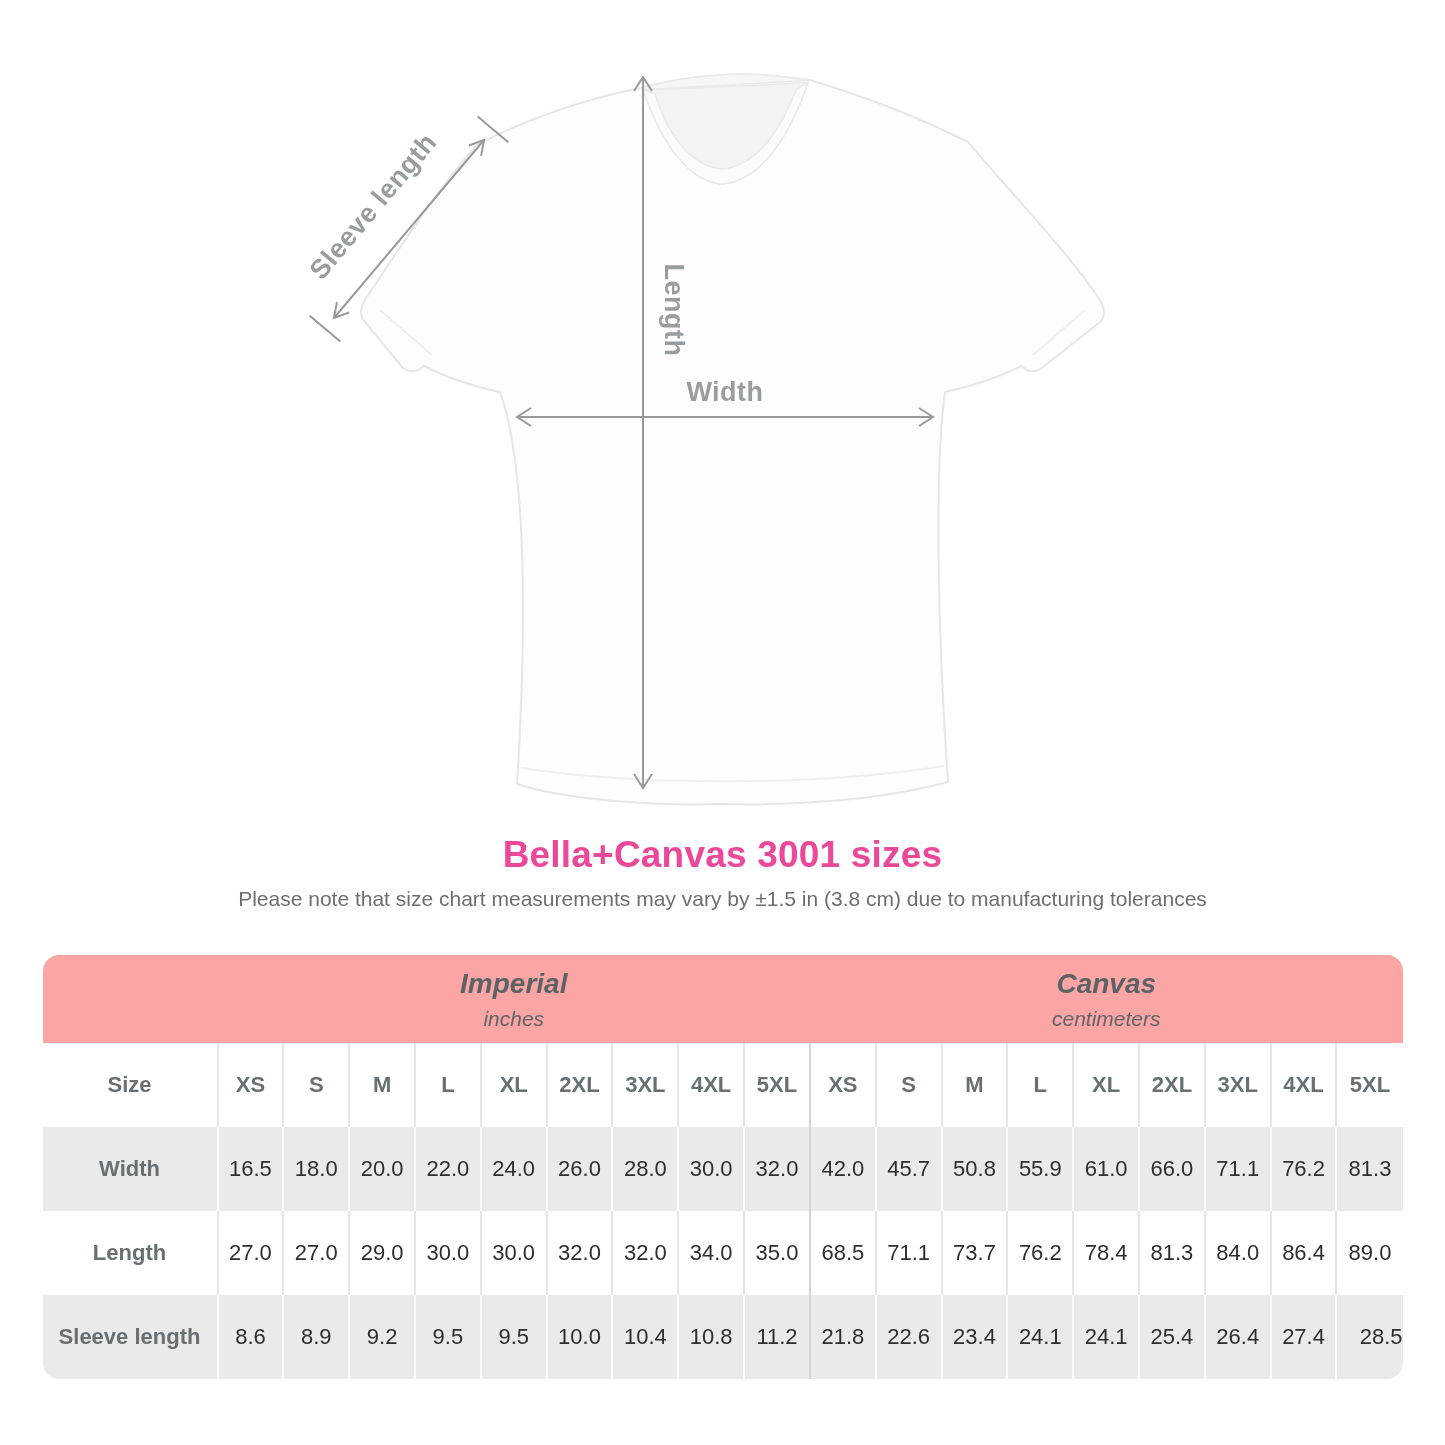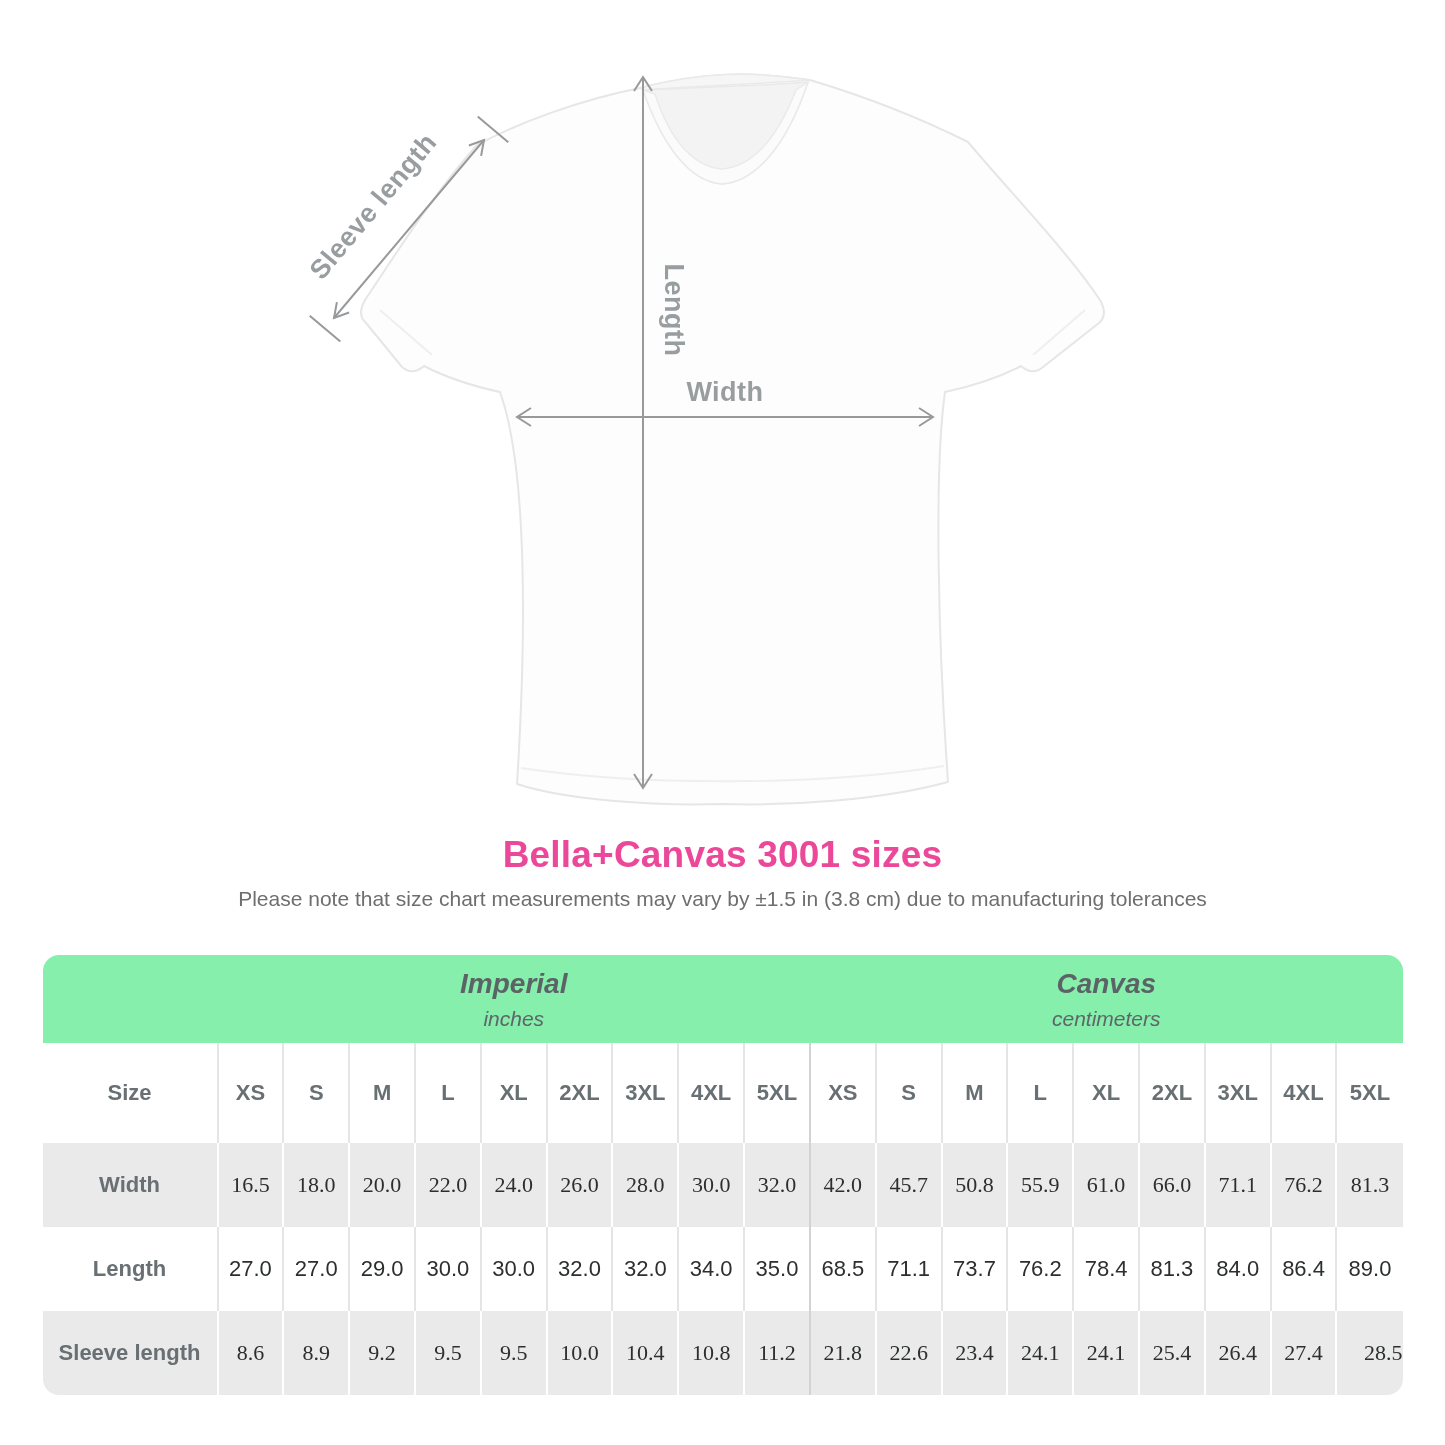--- a/index.html
+++ b/index.html
@@ -27,37 +27,37 @@
   }
 
   
   .size-table-box { width: 1360px; margin: 44px auto 0 auto; }
   table.size-table {
     width: 100%; border-collapse: collapse; table-layout: fixed;
   }
   table.size-table td { text-align: center; vertical-align: middle; }
 
   tr.group-row { height: 88px; }
-  tr.group-row td { background: #86efac; }
+  tr.group-row td { background: #fca5a5; }
   tr.group-row td.g-first { border-top-left-radius: 16px; }
   tr.group-row td.g-last  { border-top-right-radius: 16px; }
   .group-label { font-size: 28px; font-weight: bold; font-style: italic; color: #5c6366; }
   .group-unit  { font-size: 21px; font-style: italic; color: #5f6669; margin-top: 7px; }
 
-  tr.head-row { height: 100px; }
+  tr.head-row { height: 84px; }
   tr.head-row td { background: #ffffff; font-weight: bold; font-size: 22px; color: #687074; }
 
   tr.data-row { height: 84px; font-size: 22px; color: #2c2e2f; }
   tr.data-row td.row-label { font-weight: bold; font-size: 22px; color: #687074; }
   tr.stripe td { background: #eaeaea; }
   tr.plain  td { background: #ffffff; }
 
   
   tr.head-row td + td, tr.plain td + td { border-left: 2px solid #e5e5e5; }
-  tr.stripe td + td { border-left: 2px solid #ffffff; font-family: Liberation Serif, serif; }
+  tr.stripe td + td { border-left: 2px solid #ffffff; }
   tr.head-row td.metric-start,
   tr.plain td.metric-start,
   tr.stripe td.metric-start { border-left: 2px solid #d3d3d3; }
 
   tr.last-row td.row-label { border-bottom-left-radius: 16px; }
   tr.last-row td.b-last { border-bottom-right-radius: 16px; text-align: right; }
 </style>
 </head>
 <body>
 

